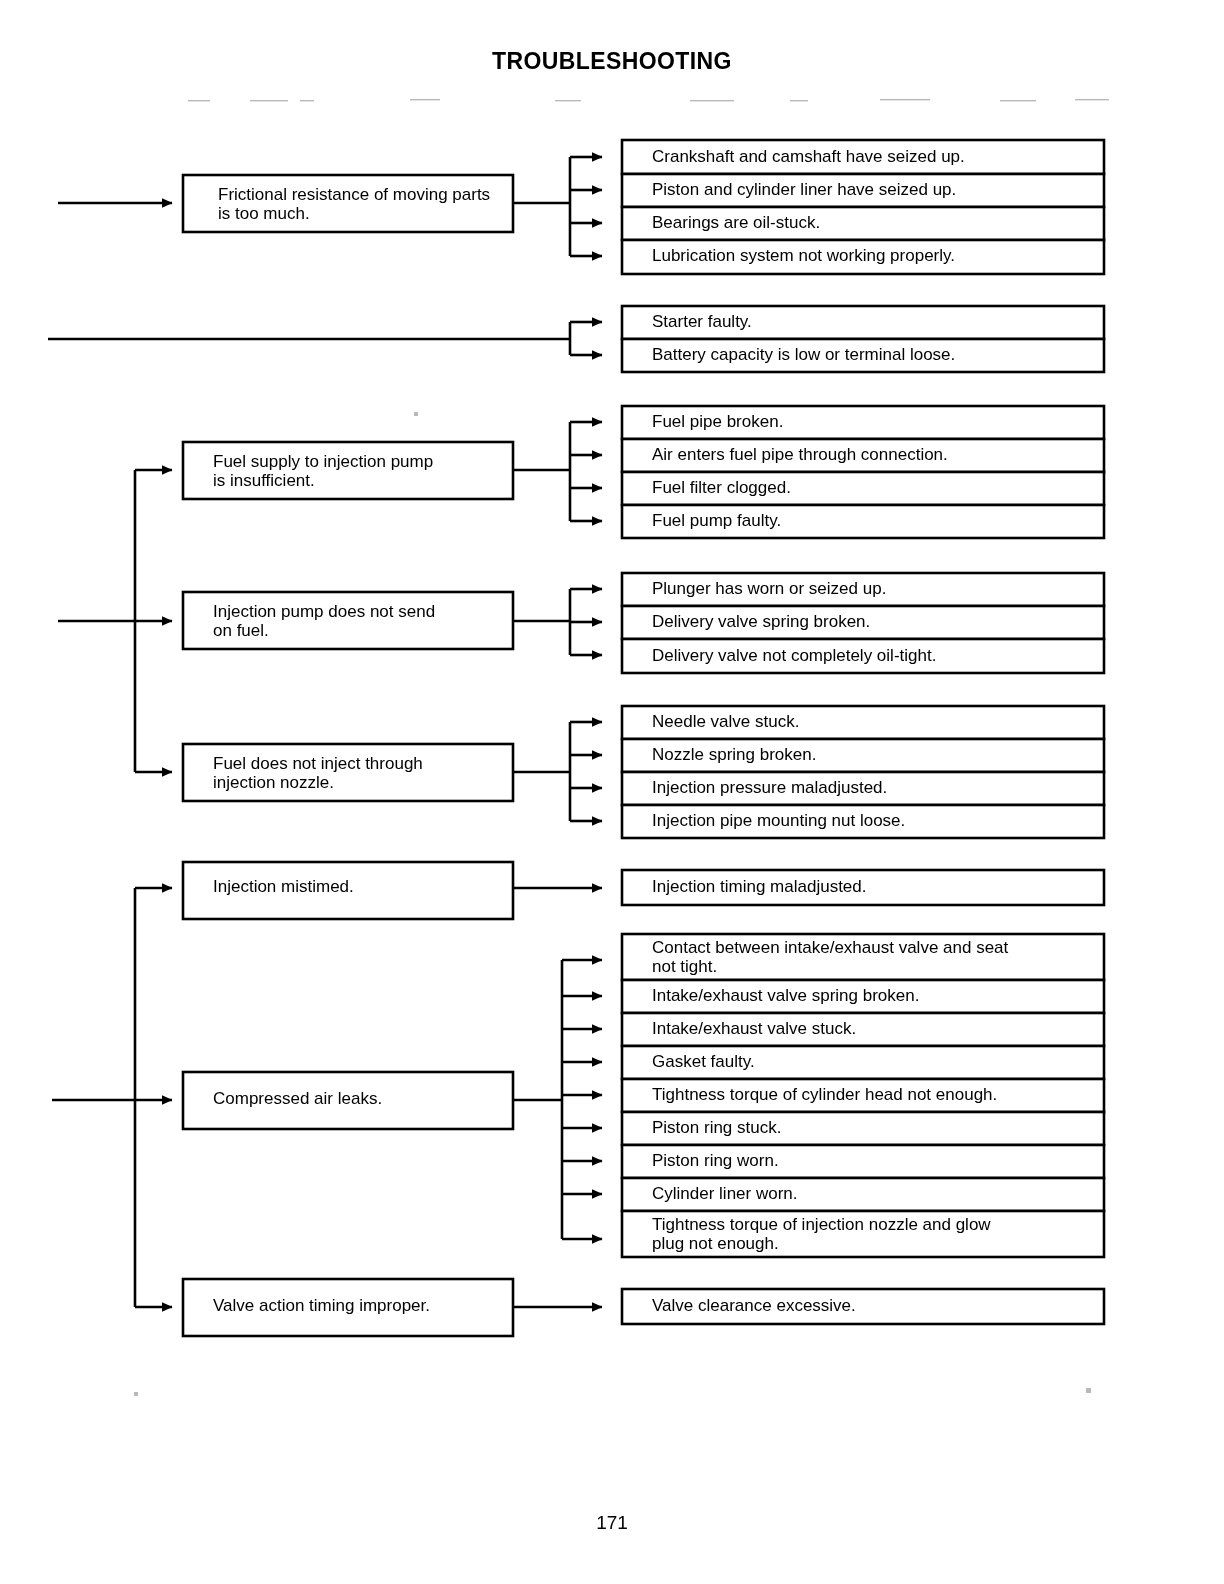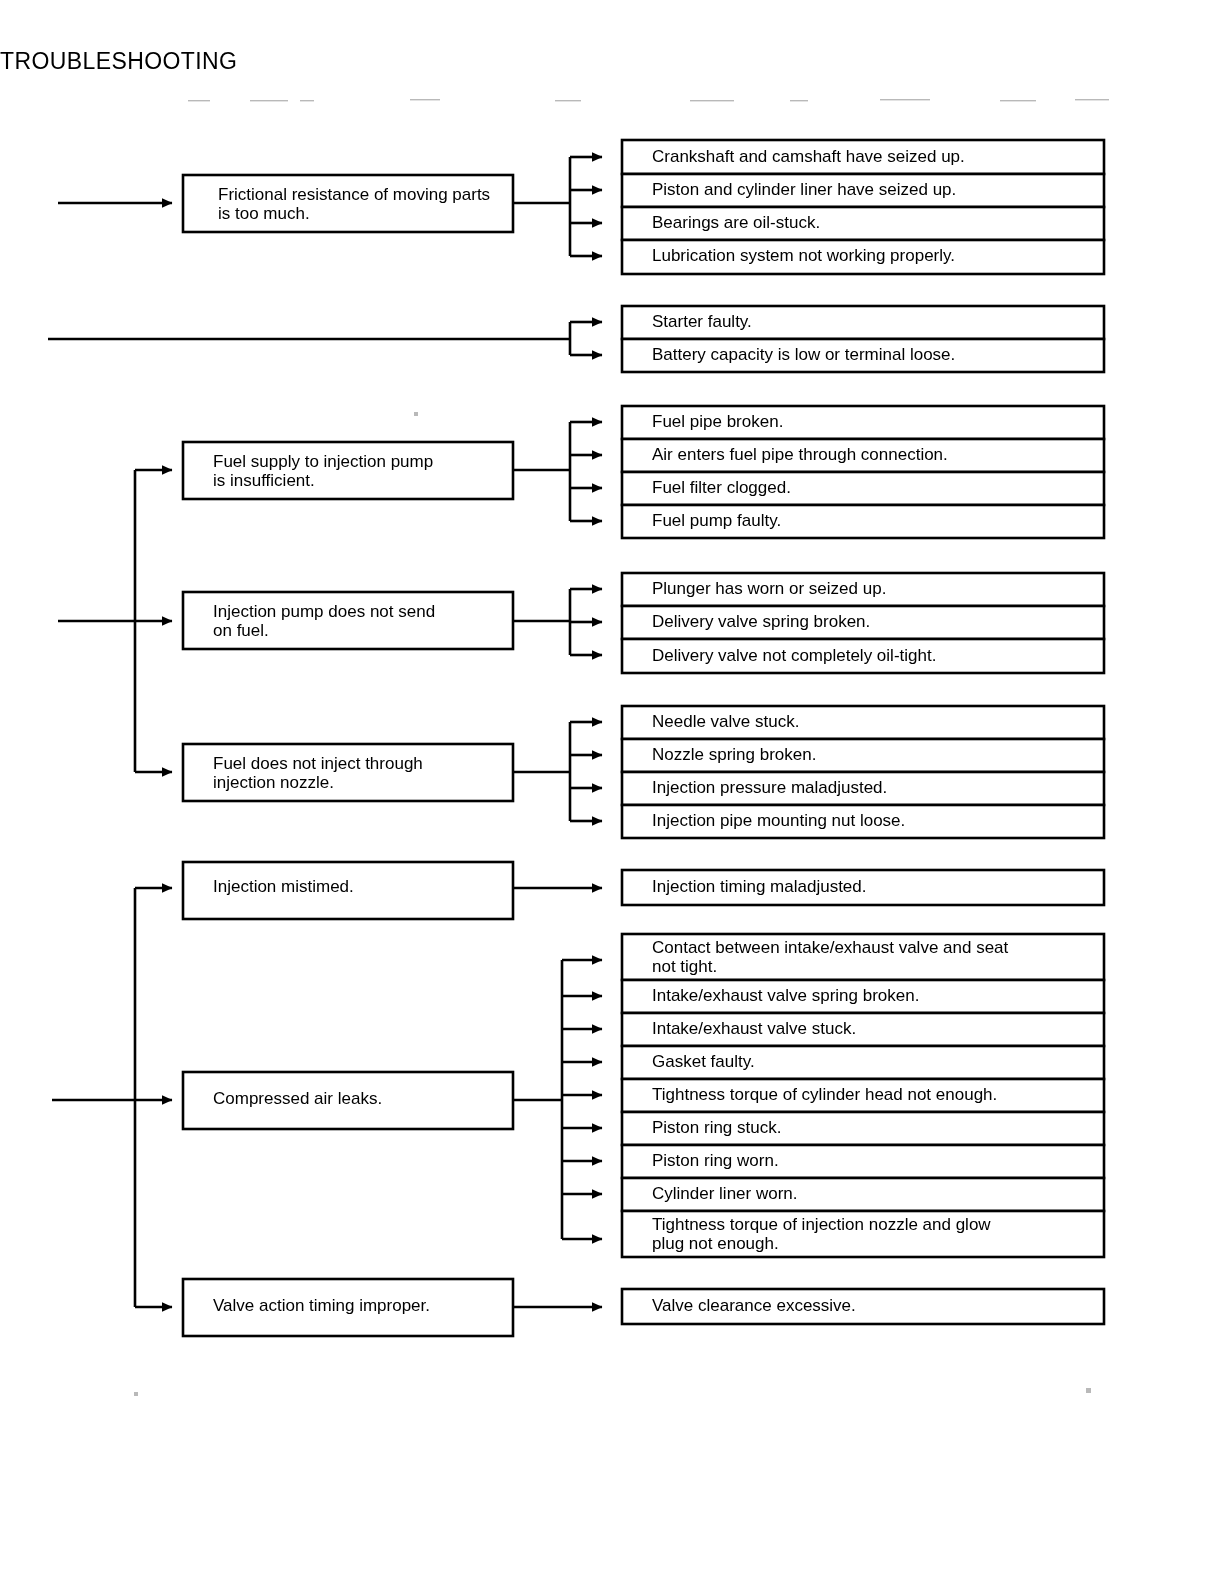--- a/index.html
+++ b/index.html
@@ -16,22 +16,23 @@
     width: 1224px;
     height: 1584px;
     background: #ffffff;
     overflow: hidden;
   }
   #page-title {
     position: absolute;
     top: 48px;
     left: 0;
     width: 1224px;
+    text-align: center;
     font-size: 23px;
-    font-weight: normal;
+    font-weight: bold;
     letter-spacing: 0.4px;
     font-family: "Liberation Sans", sans-serif;
   }
   #page-number {
     position: absolute;
     top: 1512px;
     left: 0;
     width: 1224px;
     text-align: center;
     font-size: 19px;
@@ -264,14 +265,15 @@
     <g>
       <rect class="bx" x="183" y="1279" width="330" height="57"></rect>
       <text class="tx" x="213" y="1307">Valve action timing improper.</text>
       <line class="ln" x1="513" y1="1307" x2="602" y2="1307" marker-end="url(#ah)"></line>
       <rect class="bx" x="622" y="1289" width="482" height="35"></rect>
       <text class="tx" x="652" y="1307">Valve clearance excessive.</text>
     </g>
 
   </svg>
 
+  <div id="page-number">171</div>
 
 </div>
 
 </body></html>

